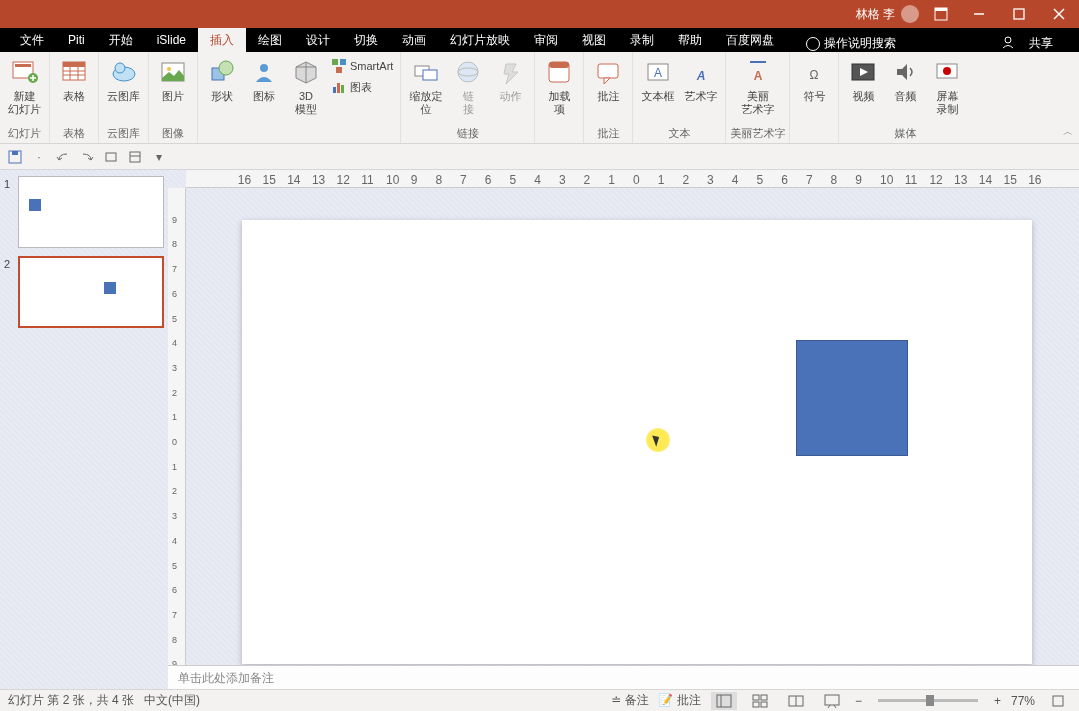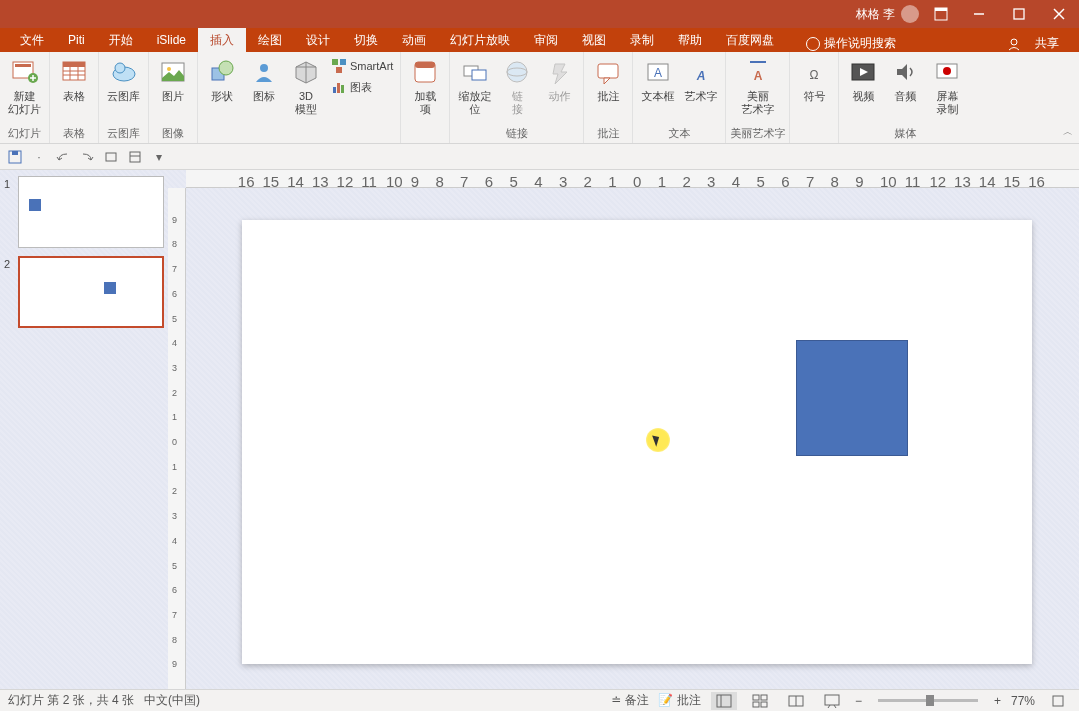--- a/index.html
+++ b/index.html
@@ -4,24 +4,24 @@
 <style>
 *{margin:0;padding:0;box-sizing:border-box;font-family:"Microsoft YaHei",Arial,sans-serif;font-size:12px;user-select:none}
 body{width:1079px;height:711px;overflow:hidden;background:#fff}
 .titlebar{height:28px;background:#b7472a;display:flex;align-items:center;color:#fff;position:relative}
 .titlebar .title{position:absolute;left:50%;transform:translateX(-50%);font-size:12px}
 .titlebar .user{position:absolute;right:160px;display:flex;align-items:center;gap:6px}
 .titlebar .avatar{width:18px;height:18px;border-radius:50%;background:#d89a8a;display:inline-block}
 .winbtns{position:absolute;right:0;display:flex;height:100%}
 .winbtn{width:40px;display:flex;align-items:center;justify-content:center;color:#fff;font-size:12px}
 .winbtn.ribbtn{width:36px}
-.tabs{height:24px;background:#c2410c;display:flex;align-items:flex-end;color:#fff;padding-left:8px}
+.tabs{height:24px;background:#000000;display:flex;align-items:flex-end;color:#fff;padding-left:8px}
 .tab{padding:4px 12px;cursor:pointer;font-size:12px;height:24px;line-height:16px}
 .tab.active{background:#f3f2f1;color:#b7472a}
-.tabs .right{margin-left:auto;display:flex;align-items:center;padding-right:20px;gap:14px}
+.tabs .right{margin-left:auto;display:flex;padding-right:26px;gap:14px}
 .tell{display:flex;align-items:center;gap:4px;margin-left:20px}
 .bulb{width:14px;height:14px;border:1px solid #fff;border-radius:50%;position:relative}
 .ribbon{height:92px;background:#f3f2f1;border-bottom:1px solid #d6d6d6;display:flex;position:relative}
 .rgroup{display:flex;flex-direction:column;align-items:center;padding:2px 4px 0;border-right:1px solid #e1e1e1;height:100%}
 .rgroup .btns{display:flex;flex:1;align-items:flex-start;gap:2px}
 .rgroup .glabel{font-size:11px;color:#666;padding:2px 0;text-align:center;width:100%}
 .rbtn{display:flex;flex-direction:column;align-items:center;padding:2px 4px;cursor:pointer;min-width:34px}
 .rbtn .icn{width:32px;height:32px;margin-bottom:2px;display:flex;align-items:center;justify-content:center}
 .rbtn .lbl{font-size:11px;color:#444;text-align:center;line-height:13px}
 .rbtn.small{flex-direction:row;min-width:auto;padding:2px 3px;gap:3px}
@@ -32,21 +32,21 @@
 .qbtn{width:18px;height:18px;display:flex;align-items:center;justify-content:center;color:#666;cursor:pointer}
 .workspace{display:flex;height:calc(711px - 28px - 24px - 92px - 26px - 22px);background:#e8eaf4;background-image:repeating-linear-gradient(45deg,#e4e7f2 0,#e4e7f2 2px,#e8eaf4 2px,#e8eaf4 4px)}
 .thumbs{width:168px;background:transparent;padding:6px 4px;overflow:auto}
 .thumbwrap{display:flex;margin-bottom:8px}
 .thumbnum{width:14px;font-size:11px;color:#444;padding-top:2px}
 .thumb{flex:1;height:72px;background:#fff;border:1px solid #bbb;position:relative;cursor:pointer}
 .thumb.sel{border:2px solid #c44b2c}
 .thumb .sq{position:absolute;background:#4a72b8}
 .editarea{flex:1;position:relative;display:flex;flex-direction:column}
 .rulerh{height:18px;margin-left:18px;background:#f5f5f5;border-bottom:1px solid #ccc;position:relative;overflow:hidden;font-size:9px;color:#666}
-.rulerh .num{position:absolute;top:3px;font-size:15px}
+.rulerh .num{position:absolute;top:3px;font-size:12px}
 .editrow{flex:1;display:flex;overflow:hidden}
 .rulerv{width:18px;background:#f5f5f5;border-right:1px solid #ccc;position:relative;font-size:9px;color:#666}
 .rulerv .num{position:absolute;left:4px;font-size:9px}
 .canvaswrap{flex:1;position:relative;overflow:hidden}
 .slide{position:absolute;left:56px;top:32px;width:790px;height:444px;background:#fff;box-shadow:0 2px 6px rgba(0,0,0,0.25)}
 .slide .shape{position:absolute;left:554px;top:120px;width:112px;height:116px;background:#4a72b8;border:1px solid #3b5a94}
 .cursor{position:absolute;left:460px;top:240px;width:24px;height:24px;background:radial-gradient(circle,#ffe955 0%,#ffe955 60%,rgba(255,233,85,0) 100%);border-radius:50%;display:flex;align-items:center;justify-content:center}
 .cursor::after{content:"";position:absolute;left:8px;top:6px;width:0;height:0;border-left:6px solid #333;border-top:4px solid transparent;border-bottom:8px solid transparent;transform:rotate(-20deg)}
 .notes{height:24px;border-top:1px solid #ccc;background:#fdfdfd;padding:4px 10px;color:#888;font-size:12px}
 .status{height:22px;background:#f3f2f1;border-top:1px solid #d6d6d6;display:flex;align-items:center;padding:0 8px;color:#555;font-size:11px;gap:10px}
@@ -244,63 +244,63 @@
         </div>
       </div>
     </div>
   </div>
 
   <div class="rgroup">
     <div class="btns">
       <div class="rbtn">
         <div class="icn">
             <svg width="28" height="28">
+              <rect x="3" y="8" width="14" height="10" fill="#fff" stroke="#888"></rect>
+              <rect x="11" y="12" width="14" height="10" fill="#fff" stroke="#4a72b8"></rect>
+            </svg>
+          </div>
+        <div class="lbl" style="white-space:pre">缩放定
+位</div>
+      </div>
+      <div class="rbtn" style="opacity:0.5">
+        <div class="icn">
+            <svg width="28" height="28">
+              <circle cx="14" cy="14" r="10" fill="#c5e0f5" stroke="#888"></circle>
+              <ellipse cx="14" cy="14" rx="10" ry="4" fill="none" stroke="#888"></ellipse>
+            </svg>
+          </div>
+        <div class="lbl" style="white-space:pre">链
+接</div>
+      </div>
+      <div class="rbtn" style="opacity:0.5">
+        <div class="icn">
+            <svg width="28" height="28">
+              <polygon points="10,6 20,6 16,14 22,14 10,26 13,16 8,16" fill="#ccc" stroke="#999"></polygon>
+            </svg>
+          </div>
+        <div class="lbl">动作</div>
+      </div>
+    </div>
+    <div class="glabel">链接</div>
+  </div>
+
+  <div class="rgroup">
+    <div class="btns">
+      <div class="rbtn">
+        <div class="icn">
+            <svg width="28" height="28">
               <rect x="4" y="4" width="20" height="20" rx="3" fill="#fff" stroke="#c86b4f"></rect>
               <rect x="4" y="4" width="20" height="6" rx="3" fill="#c86b4f"></rect>
             </svg>
           </div>
         <div class="lbl" style="white-space:pre">加载
 项</div>
       </div>
     </div>
     <div class="glabel"></div>
-  </div>
-
-  <div class="rgroup">
-    <div class="btns">
-      <div class="rbtn">
-        <div class="icn">
-            <svg width="28" height="28">
-              <rect x="3" y="8" width="14" height="10" fill="#fff" stroke="#888"></rect>
-              <rect x="11" y="12" width="14" height="10" fill="#fff" stroke="#4a72b8"></rect>
-            </svg>
-          </div>
-        <div class="lbl" style="white-space:pre">缩放定
-位</div>
-      </div>
-      <div class="rbtn" style="opacity:0.5">
-        <div class="icn">
-            <svg width="28" height="28">
-              <circle cx="14" cy="14" r="10" fill="#c5e0f5" stroke="#888"></circle>
-              <ellipse cx="14" cy="14" rx="10" ry="4" fill="none" stroke="#888"></ellipse>
-            </svg>
-          </div>
-        <div class="lbl" style="white-space:pre">链
-接</div>
-      </div>
-      <div class="rbtn" style="opacity:0.5">
-        <div class="icn">
-            <svg width="28" height="28">
-              <polygon points="10,6 20,6 16,14 22,14 10,26 13,16 8,16" fill="#ccc" stroke="#999"></polygon>
-            </svg>
-          </div>
-        <div class="lbl">动作</div>
-      </div>
-    </div>
-    <div class="glabel">链接</div>
   </div>
 
   <div class="rgroup">
     <div class="btns">
       <div class="rbtn">
         <div class="icn">
             <svg width="28" height="28">
               <rect x="4" y="6" width="20" height="14" rx="2" fill="#fff" stroke="#c86b4f"></rect>
               <polygon points="10,20 10,26 16,20" fill="#fff" stroke="#c86b4f"></polygon>
             </svg>
@@ -507,20 +507,23 @@
           <span class="num" style="top: 446.6px;">8</span>
           <span class="num" style="top: 471.3px;">9</span>
         </div>
       <div class="canvaswrap">
         <div class="slide">
           <div class="shape"></div>
         </div>
         <div class="cursor"></div>
       </div>
     </div>
+    <div class="notes">
+      <span>单击此处添加备注</span>
+    </div>
   </div>
 </div>
 
 <div class="status">
   <span>幻灯片 第 2 张，共 4 张</span>
   <span>中文(中国)</span>
   <div class="spacer"></div>
   <span>≐ <span>备注</span></span>
   <span>📝 <span>批注</span></span>
   <div class="vbtn active">

